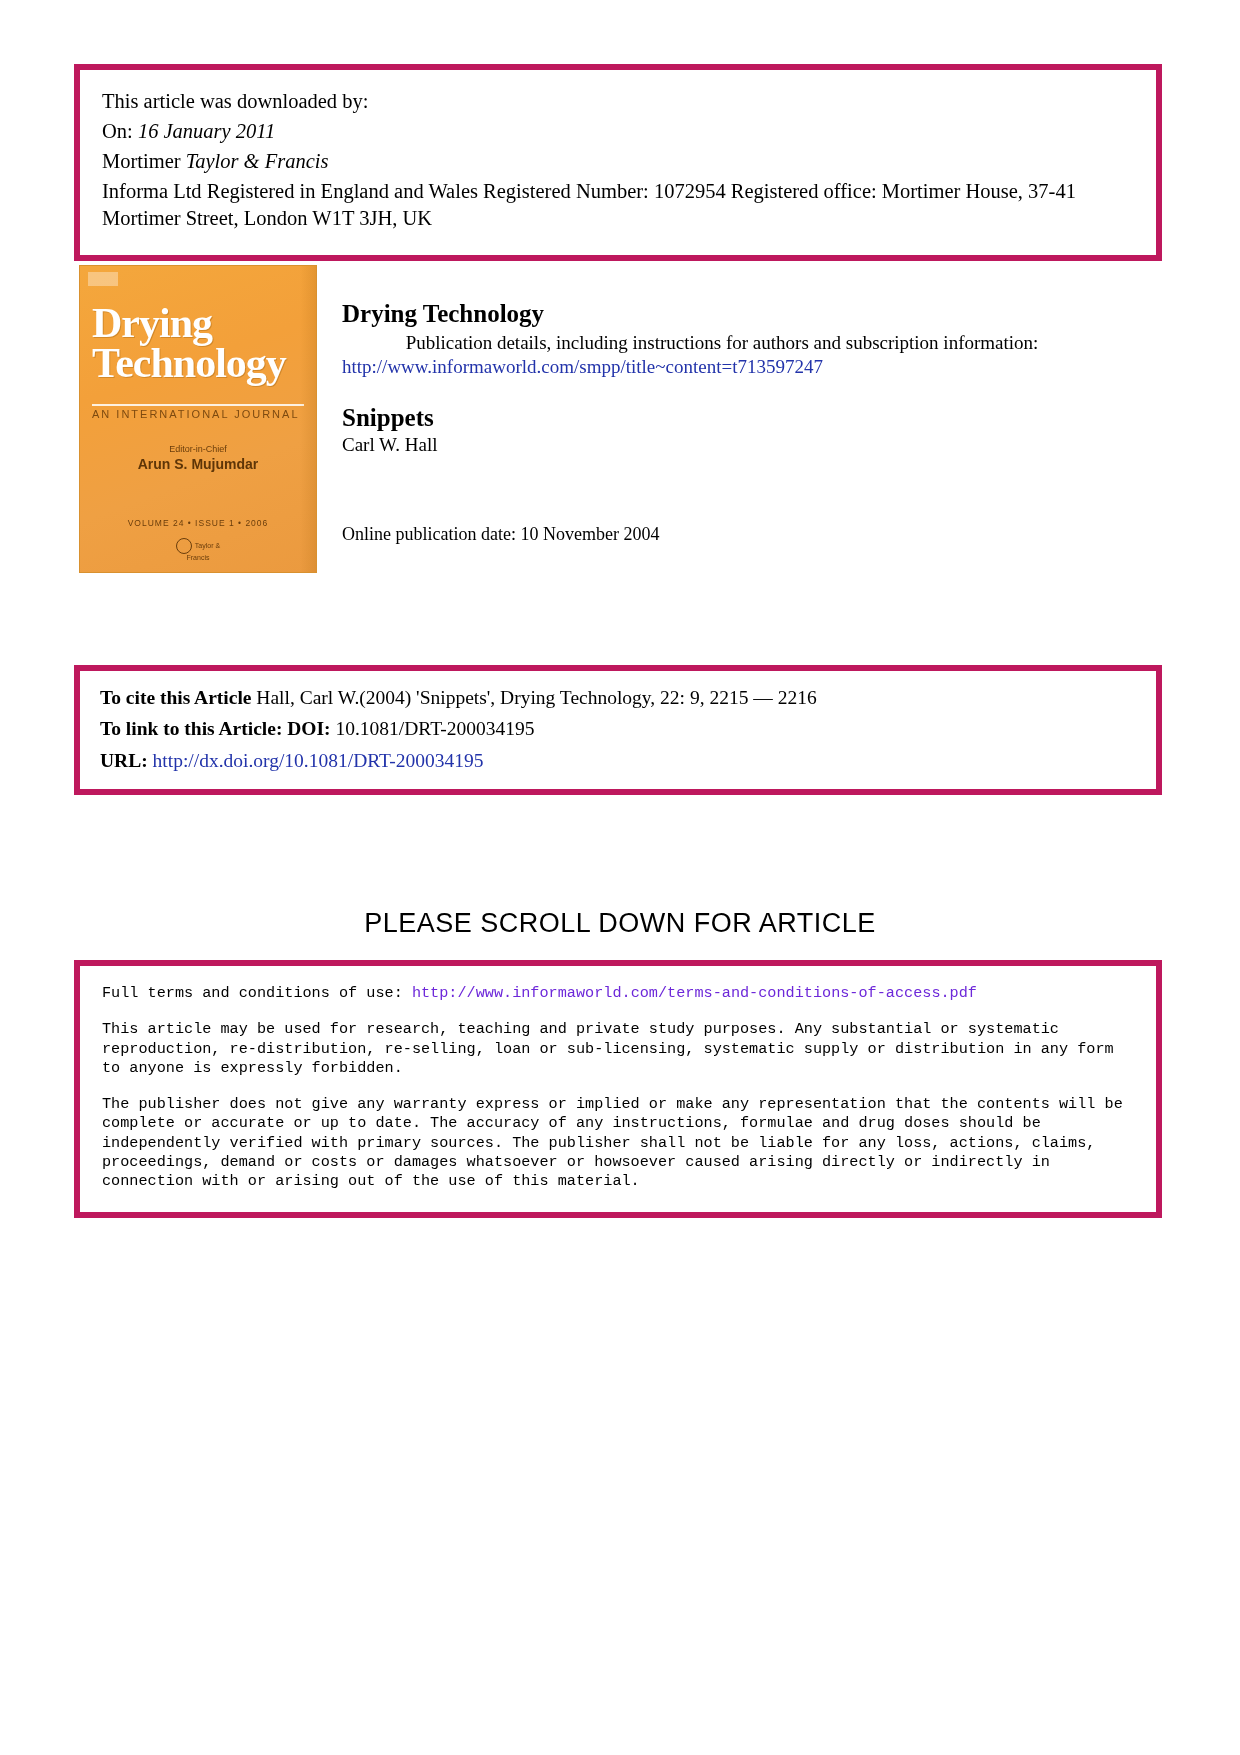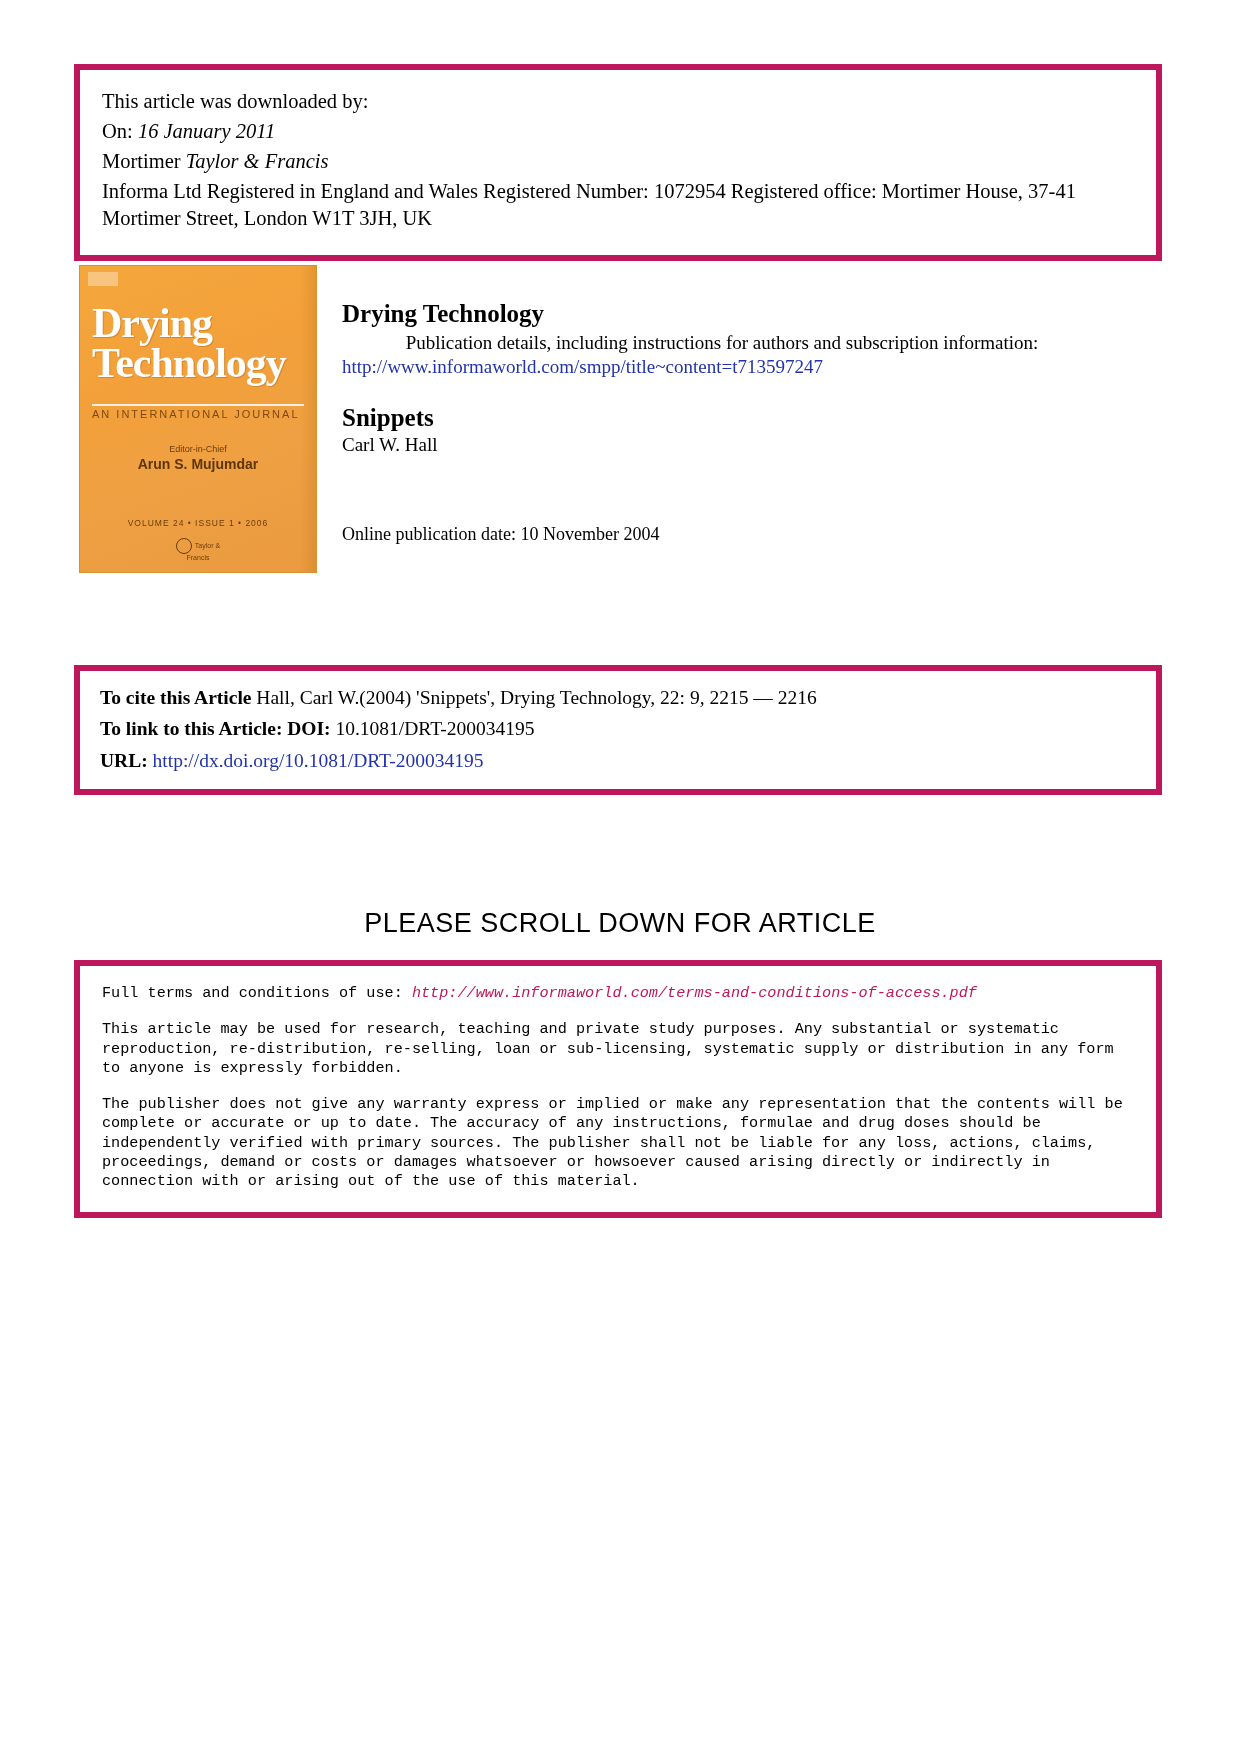--- a/index.html
+++ b/index.html
@@ -224,21 +224,21 @@
     width: 1088px;
     padding: 18px 22px 20px 22px;
     font-family: "Liberation Mono", monospace;
     font-size: 15.2px;
     line-height: 1.27;
   }
   #terms-box p {
     margin: 0 0 17px 0;
   }
   #terms-box p:last-child { margin-bottom: 0; }
-  #terms-box a.link { color: #be185d; font-style: italic; }
+  #terms-box a.link { color: #6d28d9; }
 </style>
 </head>
 <body>
 
 <div class="page">
 
   <div class="box" id="download-box">
     <p>This article was downloaded by:</p>
     <p><span>On:</span> <span class="ital">16 January 2011</span></p>
     <p><span>Mortimer</span> <span class="ital">Taylor &amp; Francis</span></p>

